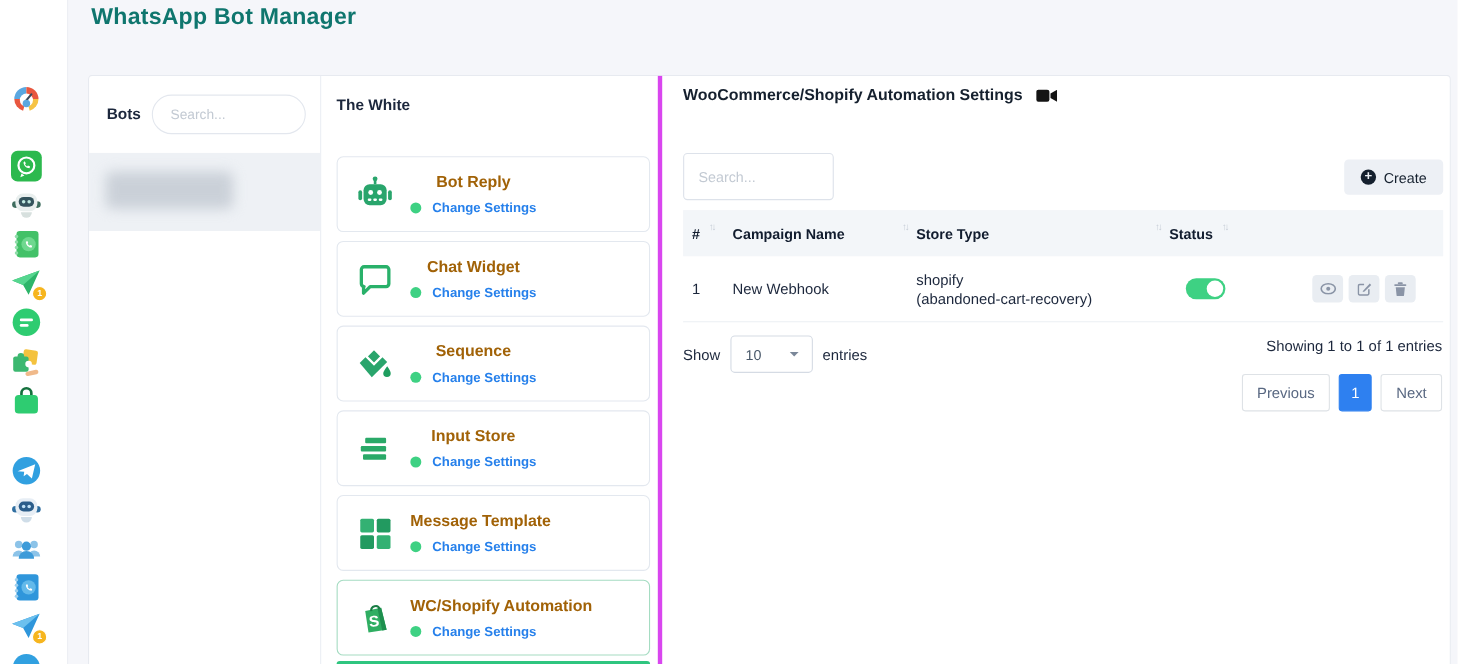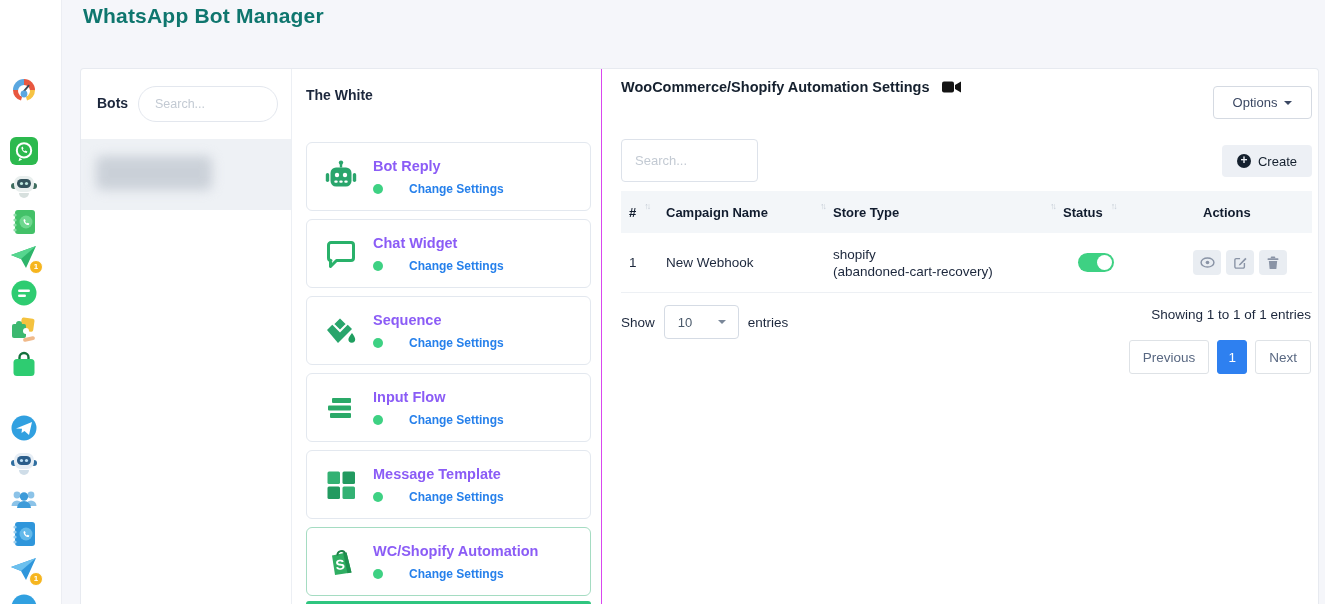--- a/index.html
+++ b/index.html
@@ -26,21 +26,21 @@
   .page-header { position:absolute; left:83px; top:4px; }
   .page-title { font-size:21px; font-weight:bold; color:#0f766e; letter-spacing:.2px; }
   .page-sub   { font-size:13px; color:#8392a5; margin-top:7px; }
   
   .card {
     position:absolute; left:80px; top:68px; width:1239px; height:536px;
     background:#fff; border:1px solid #e7eaf0; border-bottom:none;
     border-radius:4px 4px 0 0;
   }
   .col-bots   { position:absolute; left:0; top:0; width:211px; height:100%; border-right:1px solid #eceff4; }
-  .col-feat   { position:absolute; left:211px; top:0; width:310px; height:100%; border-right:1px solid #d946ef; }
+  .col-feat   { position:absolute; left:211px; top:0; width:310px; height:100%; border-right:4px solid #d946ef;text-align:center; }
   .col-main   { position:absolute; left:521px; top:0; width:718px; height:100%; }
   
   .bots-head { position:relative; height:71px; border-bottom:1px solid #eef1f5; }
   .bots-title { position:absolute; left:16px; top:26px; font-size:14px; font-weight:bold; color:#1c273c; }
   .bots-search {
     position:absolute; left:57px; top:17px; width:140px; height:36px;
     border:1px solid #e3e7ee; border-radius:18px; padding:0 16px;
     font-size:12.5px; color:#4b5a6b; outline:none; font-family:"Liberation Sans",sans-serif;
   }
   .bots-search::placeholder { color:#c3cad3; }
@@ -52,22 +52,22 @@
   
   .feat-title { position:absolute; left:14px; top:18px; font-size:14px; font-weight:bold; color:#1c273c; }
   .fcard {
     position:absolute; left:14px; width:285px; height:69px;
     background:#fff; border:1px solid #e3e8ef; border-radius:6px;
     display:flex; align-items:center; cursor:pointer;
   }
   .fcard.active { border-color:#a5dcc2; }
   .fcard .ficon { width:36px; height:36px; margin-left:16px; flex:0 0 36px; }
   .fcard .ftext { margin-left:14px; }
-  .fcard .flabel { font-size:14.5px; font-weight:bold; color:#8b5cf6; }
-  .fcard .fsettings { display:flex; align-items:center; margin-top:7px;gap:16px; }
+  .fcard .flabel { font-size:14.5px; font-weight:bold; color:#a16207; }
+  .fcard .fsettings { display:flex; align-items:center; margin-top:7px; }
   .fcard .dot { width:10px; height:10px; border-radius:50%; background:#3ed183; margin-right:10px; }
   .fcard .flink { font-size:12px; font-weight:bold; color:#2680eb; text-decoration:none; }
   .feat-nextcard-edge { position:absolute; left:14px; top:532px; width:285px; height:4px; background:#2fc57f; border-radius:3px 3px 0 0; }
   
   .main-title-row { position:absolute; left:19px; top:10px; display:flex; align-items:center; }
   .main-title { font-size:14.5px; font-weight:bold; color:#15202e; }
   .cam { margin-left:12px; width:19px; height:14px; }
   .options-btn {
     position:absolute; right:8px; top:17px; width:99px; height:33px;
     background:#fff; border:1px solid #d5dae2; border-radius:4px;
@@ -335,21 +335,21 @@
 
     <div class="fcard" style="top:304px">
       <span class="ficon">
         <svg viewBox="0 0 36 36" width="36" height="36">
           <rect x="9" y="8" width="19" height="5" rx="1" fill="#2aa968"></rect>
           <rect x="5" y="15.5" width="23" height="5" rx="1" fill="#2aa968"></rect>
           <rect x="7" y="23" width="21" height="5" rx="1" fill="#2aa968"></rect>
         </svg>
       </span>
       <span class="ftext">
-        <span class="flabel">Input Flow</span>
+        <span class="flabel">Input Store</span>
         <span class="fsettings">
           <span class="dot"></span>
           <a class="flink">Change Settings</a>
         </span>
       </span>
     </div>
 
     <div class="fcard" style="top:381px">
       <span class="ficon">
         <svg viewBox="0 0 36 36" width="36" height="36">
@@ -392,24 +392,20 @@
   <div class="col-main">
     <div class="main-title-row">
       <span class="main-title">WooCommerce/Shopify Automation Settings</span>
       <span class="cam">
         <svg viewBox="0 0 19 14" width="19" height="14">
           <rect x="0" y="1.5" width="12" height="11" rx="2" fill="#141414"></rect>
           <polygon points="13,5 19,1.5 19,12.5 13,9" fill="#141414"></polygon>
         </svg>
       </span>
     </div>
-    <button class="options-btn">
-      <span>Options</span>
-      <span class="caret-down"></span>
-    </button>
 
     <input class="main-search" placeholder="Search..." style="">
     <button class="create-btn">
       <span class="plus-circle">+</span>
       <span>Create</span>
     </button>
 
     <div class="tbl">
       <div class="trow thead">
         <div class="th">
@@ -420,23 +416,20 @@
           <span>Campaign Name</span>
             <span class="sort" style="margin-left:auto;margin-right:6px">↑↓</span>
         </div>
         <div class="th">
           <span>Store Type</span>
             <span class="sort" style="margin-left:auto;margin-right:6px">↑↓</span>
         </div>
         <div class="th">
           <span>Status</span>
             <span class="sort">↑↓</span>
-        </div>
-        <div class="th" style="padding-left:12px">
-          <span>Actions</span>
         </div>
       </div>
 
       <div class="trow tbody-row">
         <div class="td">1</div>
         <div class="td">New Webhook</div>
         <div class="td store-cell">
           <div>shopify</div>
           <div>(abandoned-cart-recovery)</div>
         </div>

